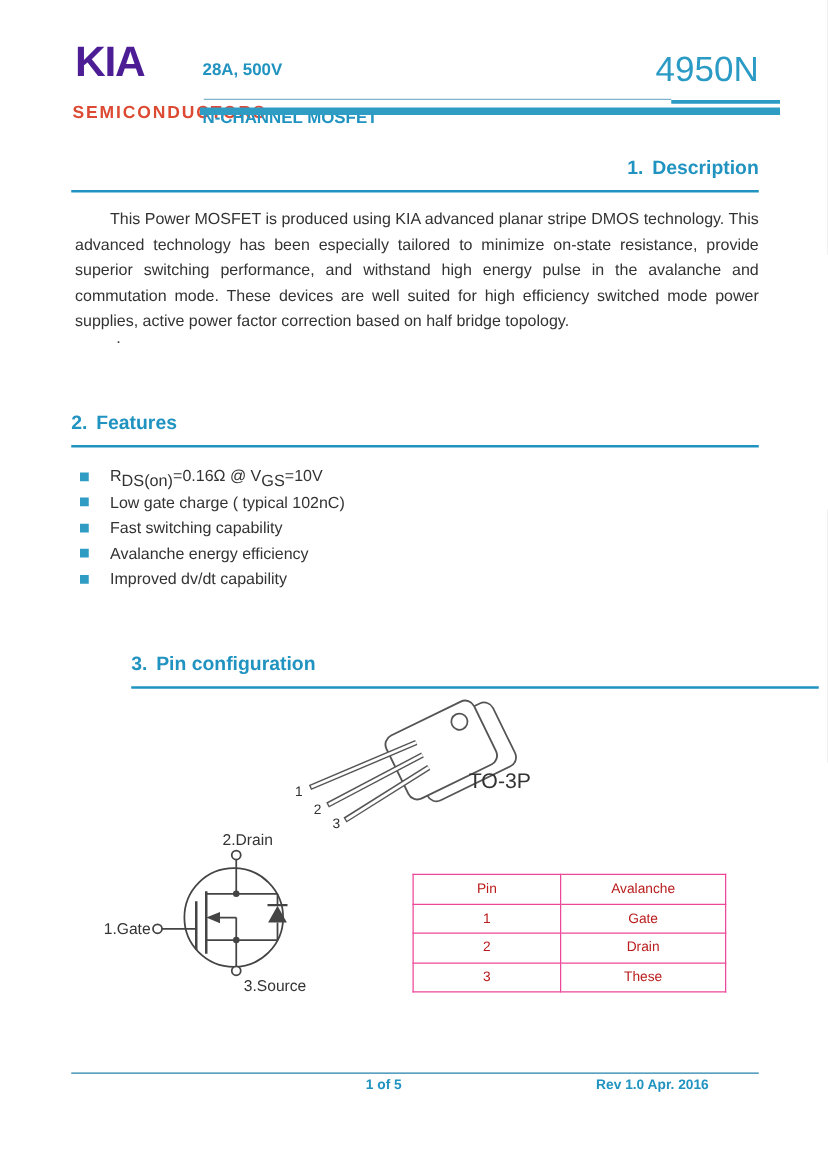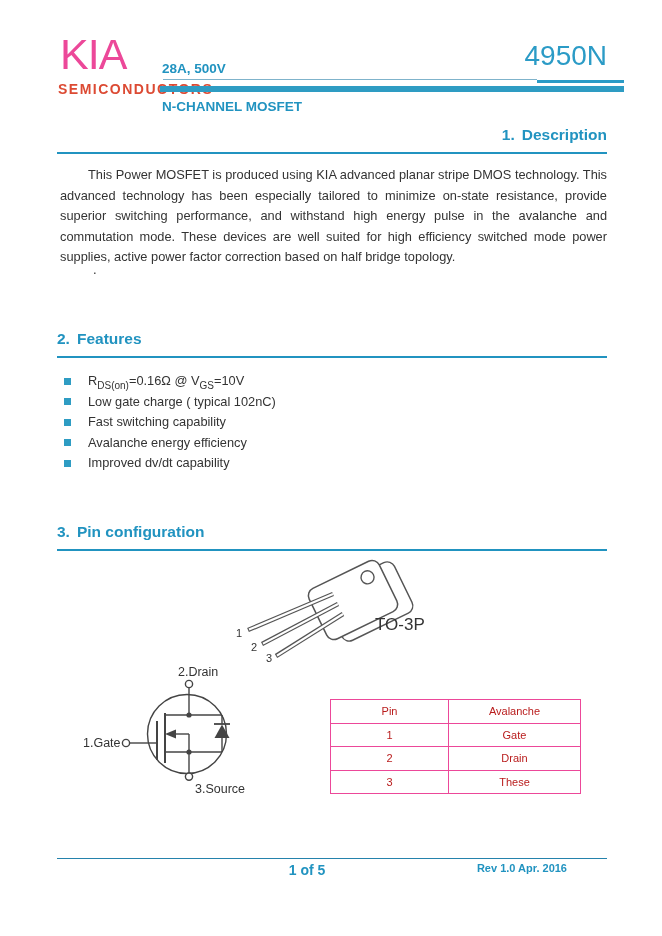--- a/index.html
+++ b/index.html
@@ -2,59 +2,59 @@
 <html><head>
 <meta charset="utf-8">
 <style>
   html,body { margin:0; padding:0; background:#e8e8e8; }
   .page {
     position:relative; width:662px; height:936px; margin:0 auto;
     background:#ffffff; overflow:hidden;
     font-family:"Liberation Sans", sans-serif;
   }
   
-  .logo-kia { position:absolute; left:60px; top:33px; font-size:43px; font-weight:normal;
-              color:#ec4899; letter-spacing:-1px; line-height:1; }
+  .logo-kia { position:absolute; left:60px; top:33px; font-size:34px; font-weight:bold;
+              color:#4c1d95; letter-spacing:-1px; line-height:1; }
   .logo-sub { position:absolute; left:58px; top:81px; font-size:14px; font-weight:bold;
               color:#DC4A33; letter-spacing:1.5px; }
-  .spec-block { position:absolute; left:162px; top:40px; color:#2193C0; font-weight:bold;
+  .spec-block { position:absolute; left:162px; top:27px; color:#2193C0; font-weight:bold;
                 font-size:13.5px; line-height:19px; white-space:pre-line; }
   .part-number { position:absolute; top:40px; right:55px; font-size:28px; color:#2B9BC6;margin-left:20px; }
   .hr-thin { position:absolute; left:163px; top:79px; width:374px; height:1px; background:#7FB3CB; }
   .hr-step { position:absolute; left:537px; top:80px; width:87px; height:3px; background:#2B9BC6; }
   .hr-bar  { position:absolute; left:160px; top:86px; width:464px; height:6px; background:#2E9CC3; }
   
   .section { position:absolute; left:57px; width:550px; }
   .section-title { font-size:15.5px; font-weight:bold; color:#2193C0;
                    padding-bottom:8px; border-bottom:2px solid #2193C0; }
   .section-title .num { margin-right:7px; }
   #sec-desc { top:126px;text-align:right; }
   #sec-feat { top:330px; }
-  #sec-pin  { top:523px; }
+  #sec-pin  { top:523px;margin-left:48px; }
   .desc-body { position:absolute; left:60px; top:165px; width:547px; font-size:12.8px;
                line-height:20.6px; color:#333; text-align:justify; text-indent:28px; }
   .stray-dot { position:absolute; left:93px; top:262px; font-size:13px; color:#333; }
   
   .features-list { position:absolute; left:64px; top:373px; width:520px; }
   .feat-row { display:flex; align-items:flex-start; height:20.6px; }
   .bullet { width:7px; height:7px; background:#2E9CC3; margin:4.5px 17px 0 0; flex:none; }
   .feat-text { font-size:12.8px; color:#333; white-space:nowrap; }
-  .feat-text sub { font-size:10px; }
+  .feat-text sub { font-size:13px; }
   
   .pkg-svg { position:absolute; left:228px; top:556px; }
   .sym-svg { position:absolute; left:75px; top:663px; }
   .pin-table { position:absolute; left:330px; top:699px; border-collapse:collapse; }
   .pin-table th, .pin-table td { border:1px solid #ec4899; font-size:11px; font-weight:normal;
                                  color:#b91c1c; text-align:center; height:22.5px; padding:0; }
   .pin-table .col-pin { width:117px; }
   .pin-table .col-fn  { width:131px; }
   
   .footer-line { position:absolute; left:57px; top:858px; width:550px; height:1px; background:#2482AC; }
   .footer-page { position:absolute; left:257px; top:862px; width:100px; text-align:center;
-                 font-size:14px; font-weight:bold; color:#2193C0; }
+                 font-size:11px; font-weight:bold; color:#2193C0; }
   .footer-rev  { position:absolute; right:95px; top:862px; font-size:11px; font-weight:bold; color:#2193C0; }
   svg text { font-family:"Liberation Sans", sans-serif; }
 </style>
 </head>
 <body>
 
 <div class="page">
 
   <div class="logo-kia">KIA</div>
   <div class="logo-sub">SEMICONDUCTORS</div>

